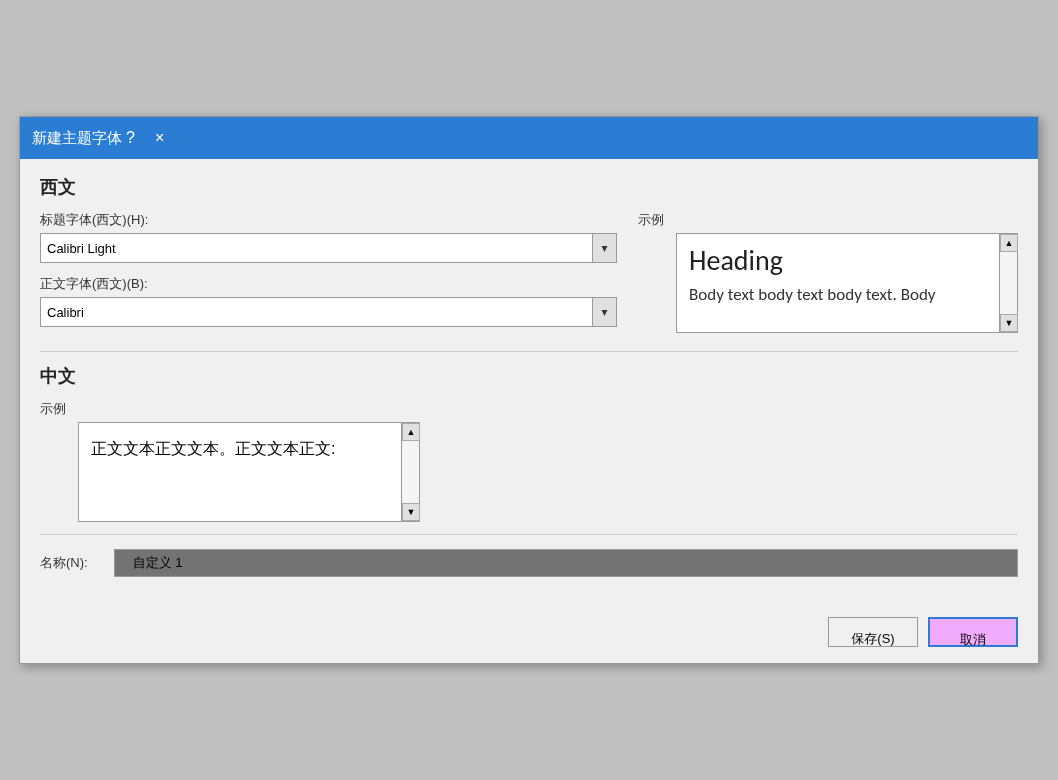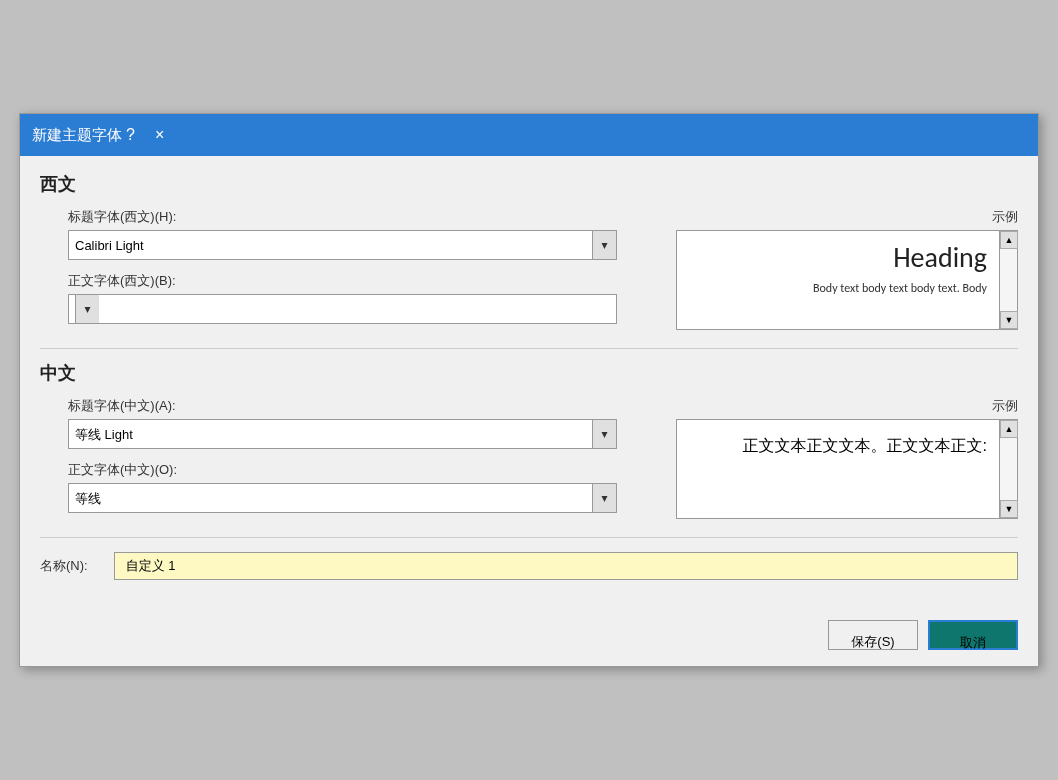--- a/index.html
+++ b/index.html
@@ -63,30 +63,28 @@
       font-size: 18px;
       font-weight: bold;
       color: #222;
       margin-bottom: 12px;
     }
 
     .two-column {
       display: flex;
       gap: 21px;
       align-items: flex-start;
-      margin-left: 28px;
     }
 
     .left-column {
       flex: 1;
     }
 
     .right-column {
       width: 380px;
-      text-align: right;
     }
 
     .field-row {
       margin-bottom: 12px;
     }
 
     .field-label {
       font-size: 13px;
       color: #333;
       margin-bottom: 4px;
@@ -176,21 +174,21 @@
 
     .preview-heading {
       font-size: 28px;
       font-weight: 300;
       font-family: 'Calibri', 'Segoe UI', Arial, sans-serif;
       color: #222;
       line-height: 1.2;
     }
 
     .preview-body {
-      font-size: 12px;
+      font-size: 17px;
       color: #333;
       font-family: 'Calibri', Arial, sans-serif;
       line-height: 1.5;
       margin-top: 4px;
     }
 
     .preview-heading-zh {
       font-size: 32px;
       font-weight: 300;
       font-family: 'Microsoft YaHei Light', 'Microsoft YaHei', sans-serif;
@@ -223,25 +221,25 @@
     .name-label {
       font-size: 13px;
       color: #333;
       white-space: nowrap;
     }
 
     .name-input {
       flex: 1;
       height: 28px;
       border: 1px solid #999;
-      padding: 0 11px;
+      padding: 0 18px;
       font-size: 13px;
       font-family: inherit;
       outline: none;
-      background: #fef9c3;
+      background: #737373;
     }
 
     .button-row {
       display: flex;
       justify-content: flex-end;
       gap: 10px;
       padding: 8px 20px 16px 20px;
     }
 
     .btn {
@@ -250,21 +248,21 @@
       padding: 12px 20px;
       font-size: 13px;
       font-family: inherit;
       cursor: pointer;
       border: 1px solid #999;
       background: #f0f0f0;
     }
 
     .btn-primary {
       border: 2px solid #2B7CD3;
-      background: #0f766e;
+      background: #f0abfc;
     }
   </style>
 </head>
 <body>
 
 <div class="dialog">
 
   <div class="title-bar">
     <span class="title-bar-title">新建主题字体</span>
     <div class="title-bar-controls">
@@ -284,20 +282,23 @@
             <div class="select-wrapper">
               <select>
                 <option>Calibri Light</option>
               </select>
               <div class="select-arrow"></div>
             </div>
           </div>
           <div class="field-row">
             <div class="field-label">正文字体(西文)(B):</div>
             <div class="select-wrapper">
+              <select>
+                <option>Calibri</option>
+              </select>
               <div class="select-arrow"></div>
             </div>
           </div>
         </div>
         <div class="right-column">
           <div class="field-label">示例</div>
           <div class="preview-container">
             <div class="preview-box">
               <div class="preview-heading">Heading</div>
               <div class="preview-body">Body text body text body text. Body</div>
@@ -310,40 +311,20 @@
           </div>
         </div>
       </div>
     </div>
 
     <hr class="divider">
 
     <div class="section">
       <div class="section-header">中文</div>
       <div class="two-column">
-        <div class="left-column">
-          <div class="field-row">
-            <div class="field-label">标题字体(中文)(A):</div>
-            <div class="select-wrapper">
-              <select>
-                <option>等线 Light</option>
-              </select>
-              <div class="select-arrow"></div>
-            </div>
-          </div>
-          <div class="field-row">
-            <div class="field-label">正文字体(中文)(O):</div>
-            <div class="select-wrapper">
-              <select>
-                <option>等线</option>
-              </select>
-              <div class="select-arrow"></div>
-            </div>
-          </div>
-        </div>
         <div class="right-column">
           <div class="field-label">示例</div>
           <div class="preview-container">
             <div class="preview-box">
               <div class="preview-body-zh">正文文本正文文本。正文文本正文:</div>
             </div>
             <div class="preview-scrollbar">
               <div class="scroll-btn">▲</div>
               <div class="scroll-track"></div>
               <div class="scroll-btn">▼</div>

